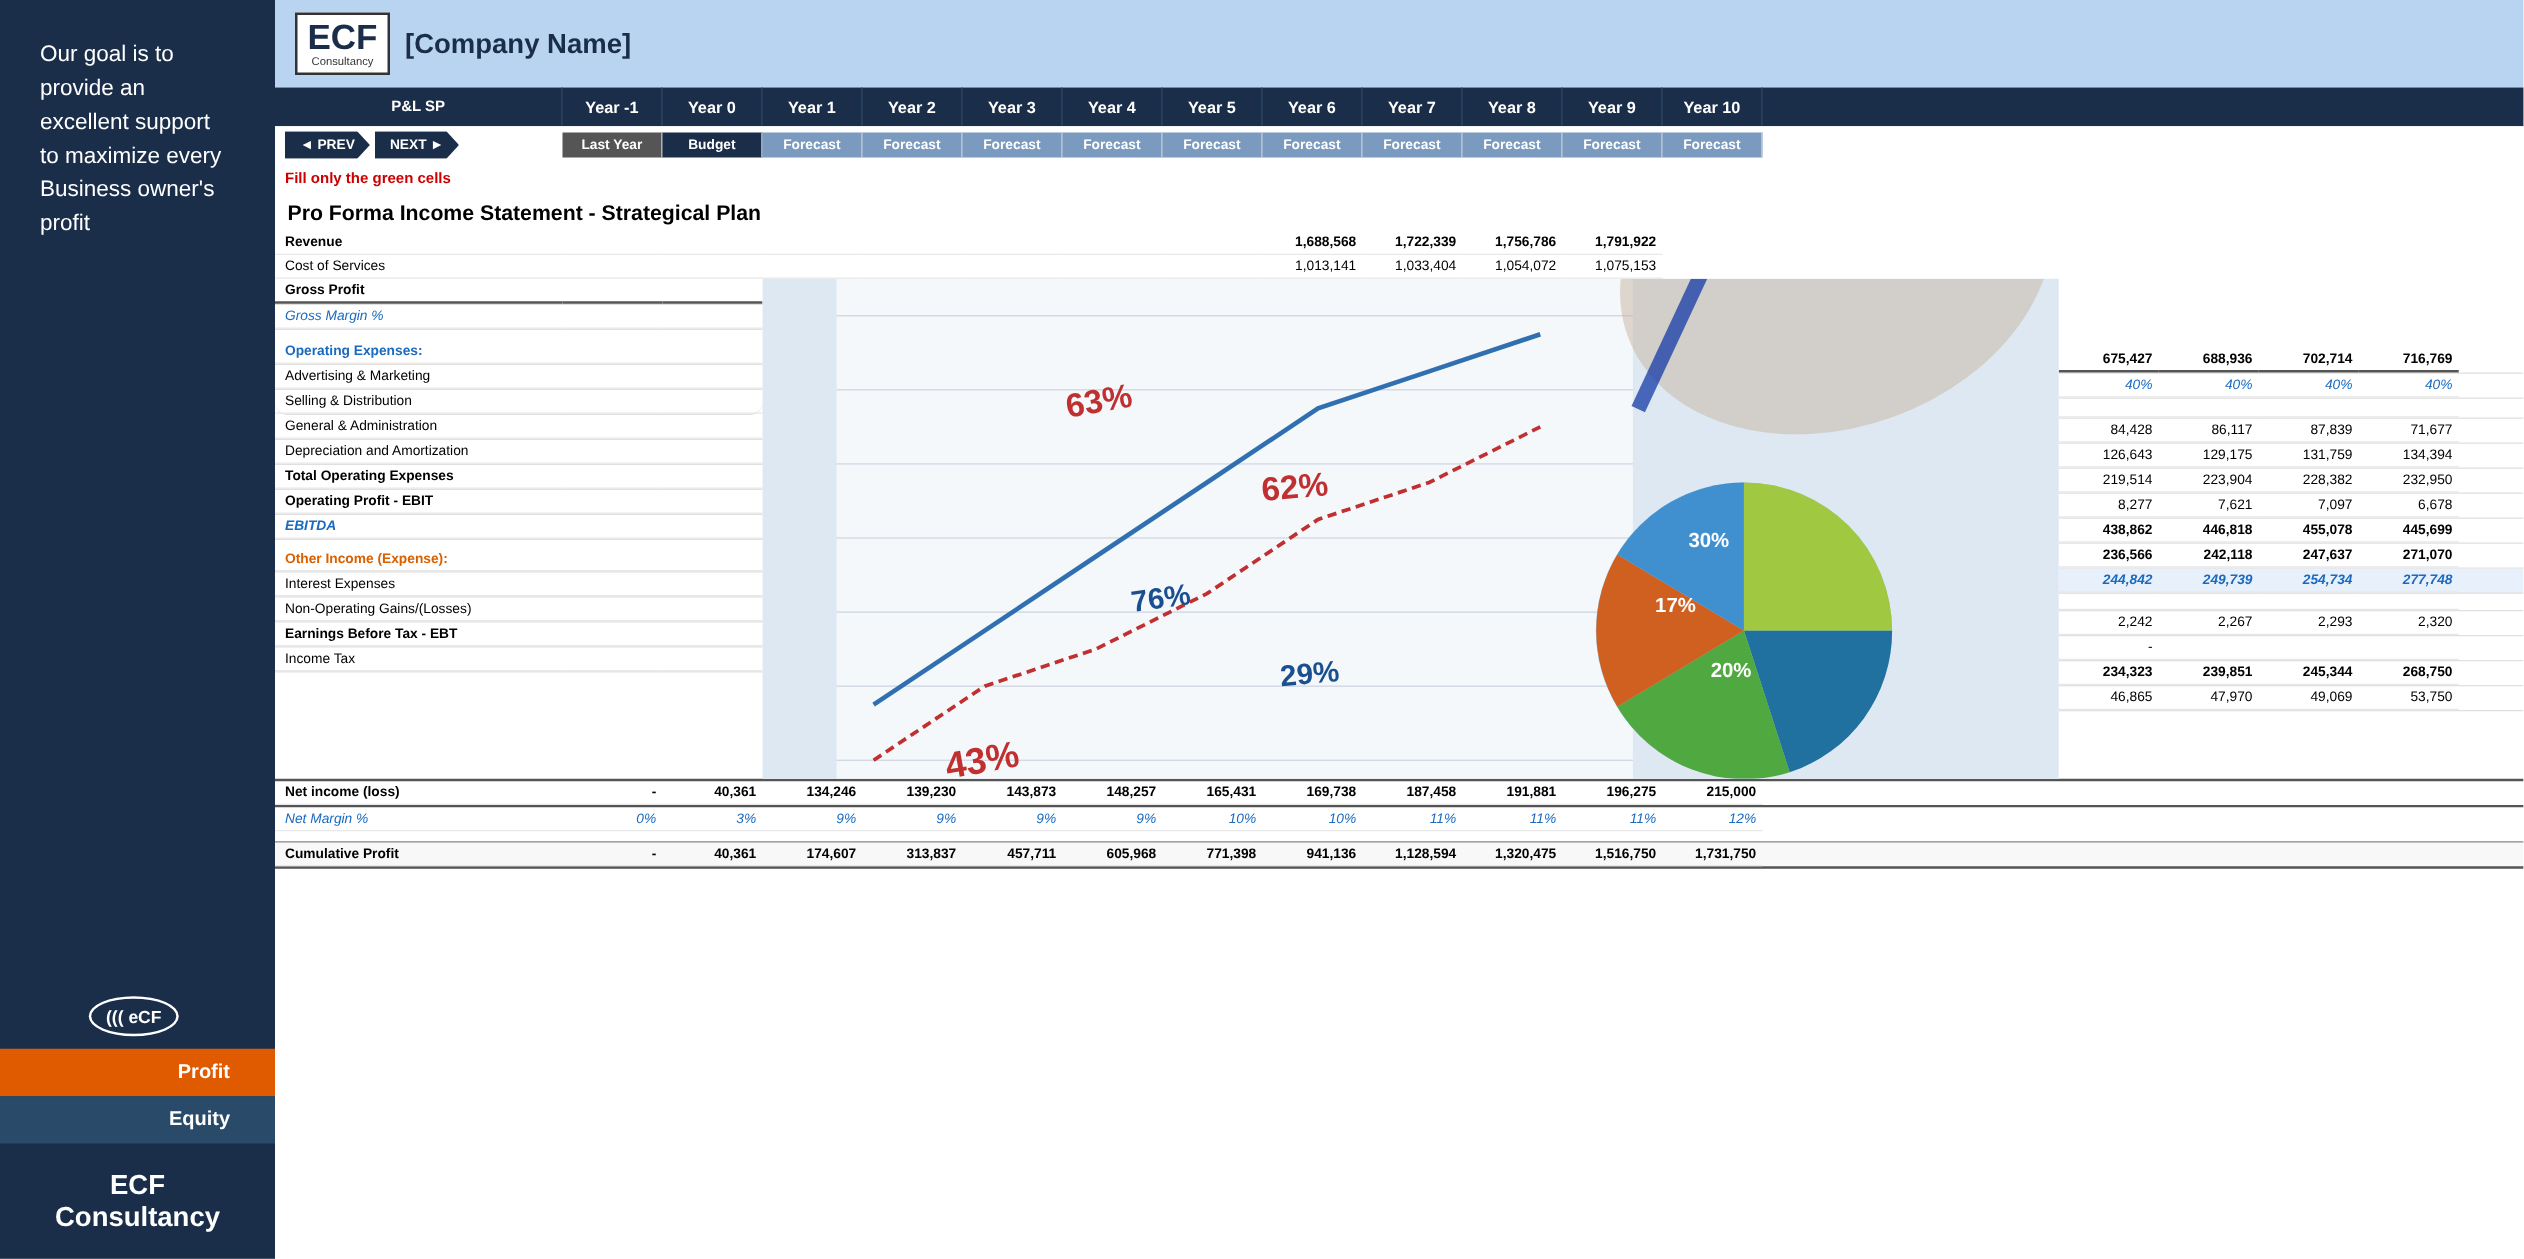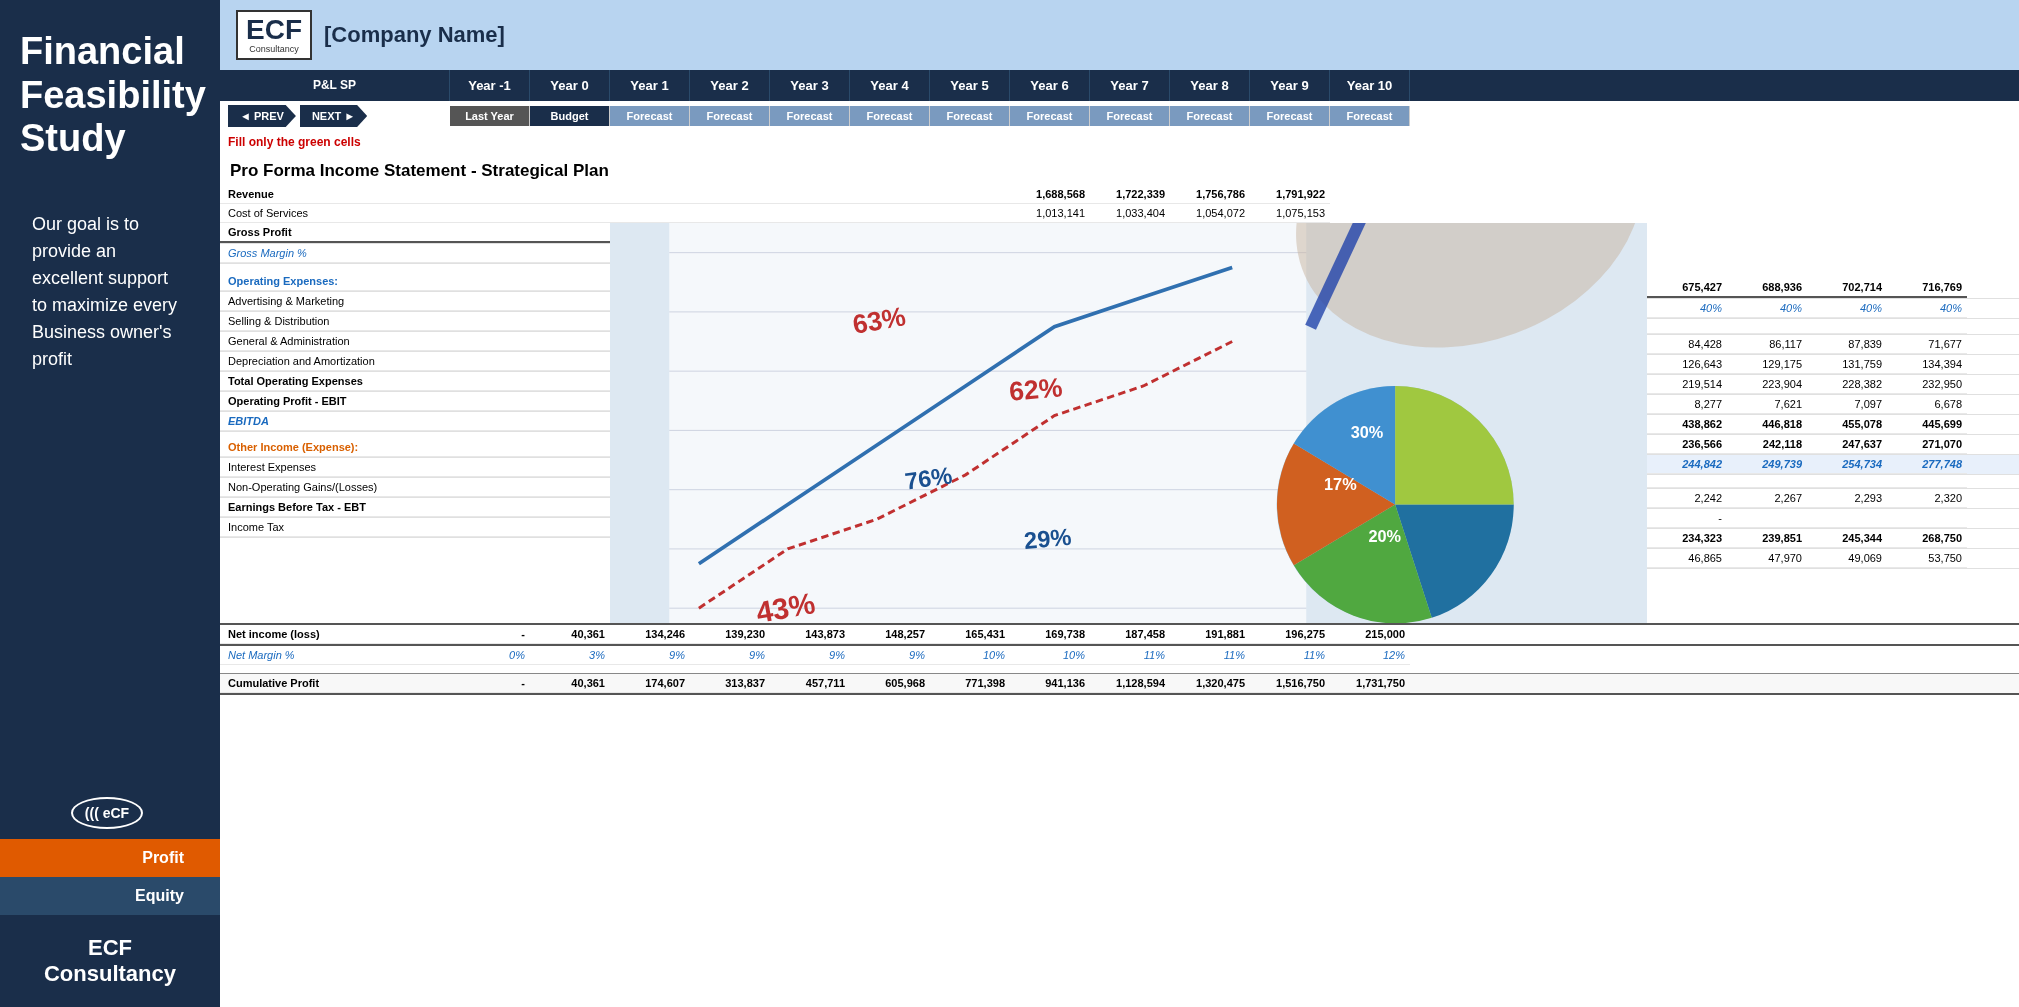--- a/index.html
+++ b/index.html
@@ -213,21 +213,20 @@
       white-space: nowrap;
     }
     .mg-cell.lbl { text-align: left; padding-left: 8px; }
     .mg-bold { font-weight: bold; }
     .mg-italic-blue { color: #1a6abf; font-style: italic; }
   </style>
 </head>
 <body>
 
 <div class="sidebar">
-  <div class="sidebar-title">Financial<br>Feasibility<br>Study</div>
   <div class="sidebar-description">
     Our goal is to provide an excellent support to maximize every Business owner's profit
   </div>
   <div class="sidebar-logo-area">
     <span class="ecf-circle">((( eCF</span>
   </div>
   <div class="sidebar-nav">
     <div class="sidebar-nav-item sidebar-nav-profit">Profit</div>
     <div class="sidebar-nav-item sidebar-nav-equity">Equity</div>
   </div>
@@ -339,21 +338,21 @@
           <div class="mg-cell"></div>
           <div class="mg-cell"></div>
         </div>
 
         <div style="display:grid; grid-template-columns: 230px 80px 80px; border-bottom:1px solid #e0e0e0;">
           <div class="mg-cell lbl">Advertising &amp; Marketing</div>
           <div class="mg-cell"></div>
           <div class="mg-cell"></div>
         </div>
 
-        <div style="display:grid; grid-template-columns: 230px 80px 80px; border-bottom:1px solid #e0e0e0;">
+        <div style="display:grid; grid-template-columns: 230px 80px 80px; border-bottom:1px solid #e0e0e0;border-radius:10px;">
           <div class="mg-cell lbl">Selling &amp; Distribution</div>
           <div class="mg-cell"></div>
           <div class="mg-cell"></div>
         </div>
 
         <div style="display:grid; grid-template-columns: 230px 80px 80px; border-bottom:1px solid #e0e0e0;">
           <div class="mg-cell lbl">General &amp; Administration</div>
           <div class="mg-cell"></div>
           <div class="mg-cell"></div>
         </div>

